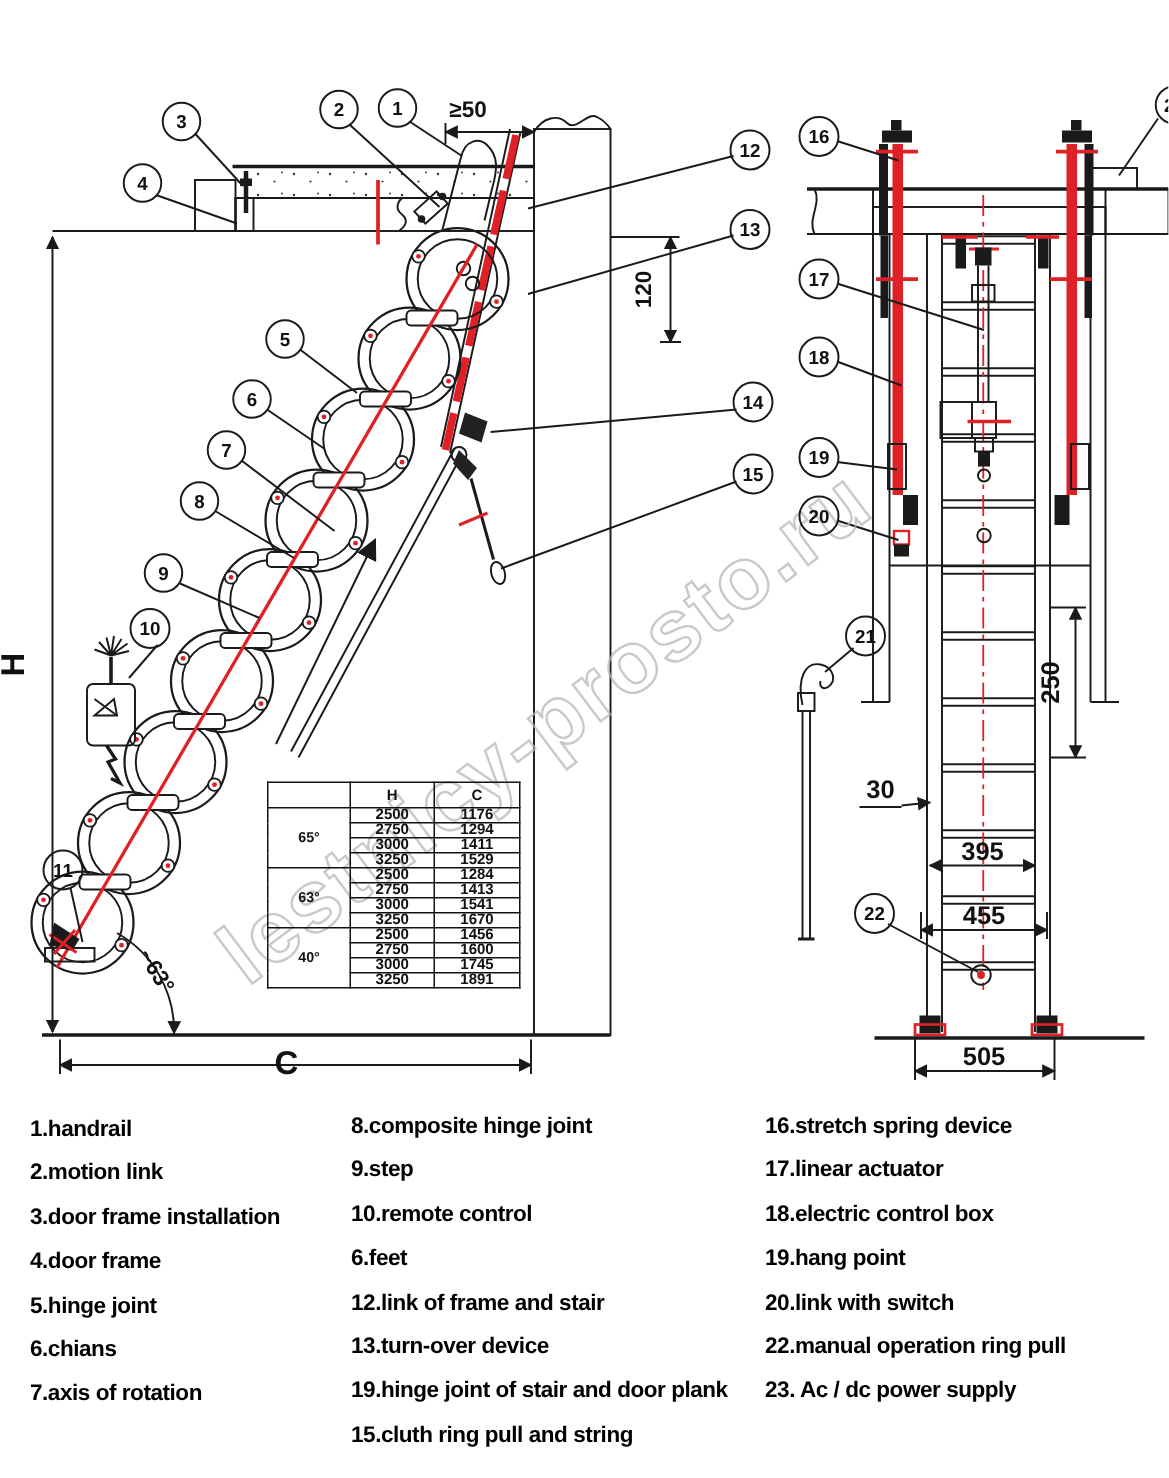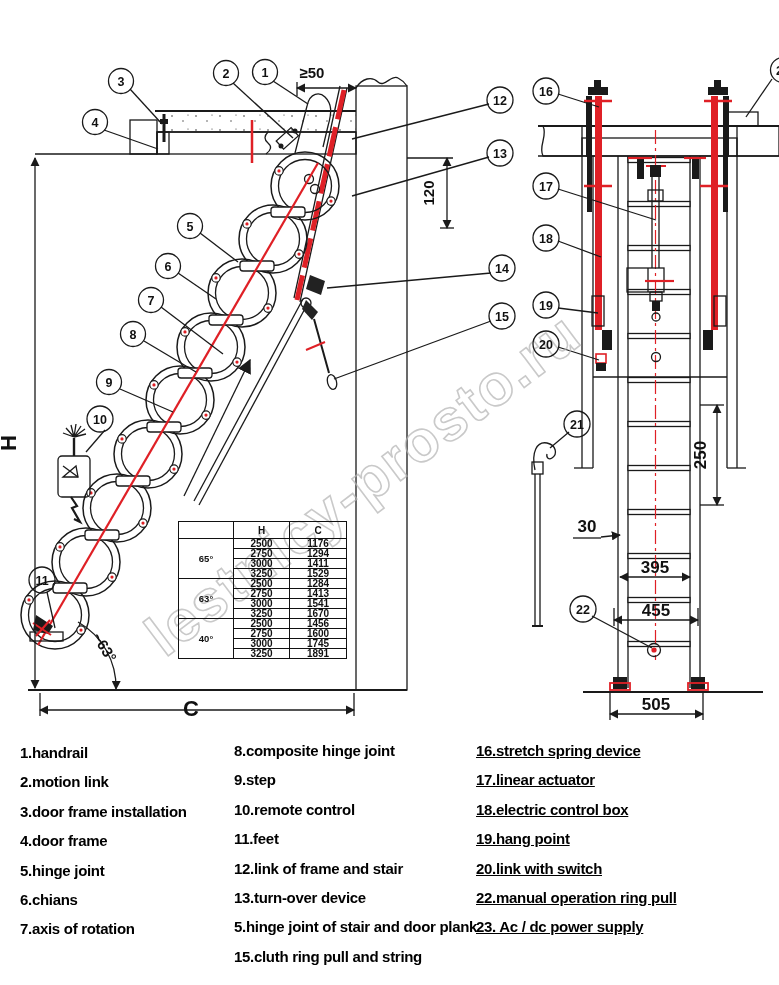--- a/index.html
+++ b/index.html
@@ -19,21 +19,21 @@
   .size-table td,.size-table th{border:1px solid #111;text-align:center;padding:0;
       height:9px;line-height:9px;font-size:10px;font-weight:bold;color:#111;}
   .size-table th{height:16px;font-size:10px;}
   .size-table td.ang{font-size:9.5px;margin-top:28px;}
   .size-table tr.grp td{border-bottom:1.7px solid #111;}
   .size-table{border:1.7px solid #111;}
   .legend{position:absolute;top:0;left:0;}
   .legend-col{position:absolute;display:flex;flex-direction:column;}
   .legend-item{font-size:15px;font-weight:bold;color:#000;line-height:18px;
       margin-bottom:11.4px;white-space:nowrap;letter-spacing:-0.3px;}
-  #lc1{left:20px;top:744px;} #lc2{left:234px;top:742px;} #lc3{left:476px;top:742px;text-decoration:underline;}
+  #lc1{left:20px;top:744px;} #lc2{left:234px;top:742px;} #lc3{left:510px;top:742px;}
 </style>
 </head>
 <body>
 
 <div class="stage">
 
 <svg width="779" height="730" viewBox="0 0 779 730">
   <defs>
     <marker id="arr" viewBox="0 0 10 10" refX="9" refY="5" markerWidth="7" markerHeight="7" orient="auto-start-reverse">
       <path d="M0,0 L10,5 L0,10 z" fill="#1a1a1a"></path>
@@ -533,24 +533,24 @@
     <div class="legend-item">3.door frame installation</div>
     <div class="legend-item">4.door frame</div>
     <div class="legend-item">5.hinge joint</div>
     <div class="legend-item">6.chians</div>
     <div class="legend-item">7.axis of rotation</div>
   </div>
   <div class="legend-col" id="lc2">
     <div class="legend-item">8.composite hinge joint</div>
     <div class="legend-item">9.step</div>
     <div class="legend-item">10.remote control</div>
-    <div class="legend-item">11.feet</div>
+    <div class="legend-item">6.feet</div>
     <div class="legend-item">12.link of frame and stair</div>
     <div class="legend-item">13.turn-over device</div>
-    <div class="legend-item">5.hinge joint of stair and door plank</div>
+    <div class="legend-item">19.hinge joint of stair and door plank</div>
     <div class="legend-item">15.cluth ring pull and string</div>
   </div>
   <div class="legend-col" id="lc3">
     <div class="legend-item">16.stretch spring device</div>
     <div class="legend-item">17.linear actuator</div>
     <div class="legend-item">18.electric control box</div>
     <div class="legend-item">19.hang point</div>
     <div class="legend-item">20.link with switch</div>
     <div class="legend-item">22.manual operation ring pull</div>
     <div class="legend-item">23. Ac / dc power supply</div>

